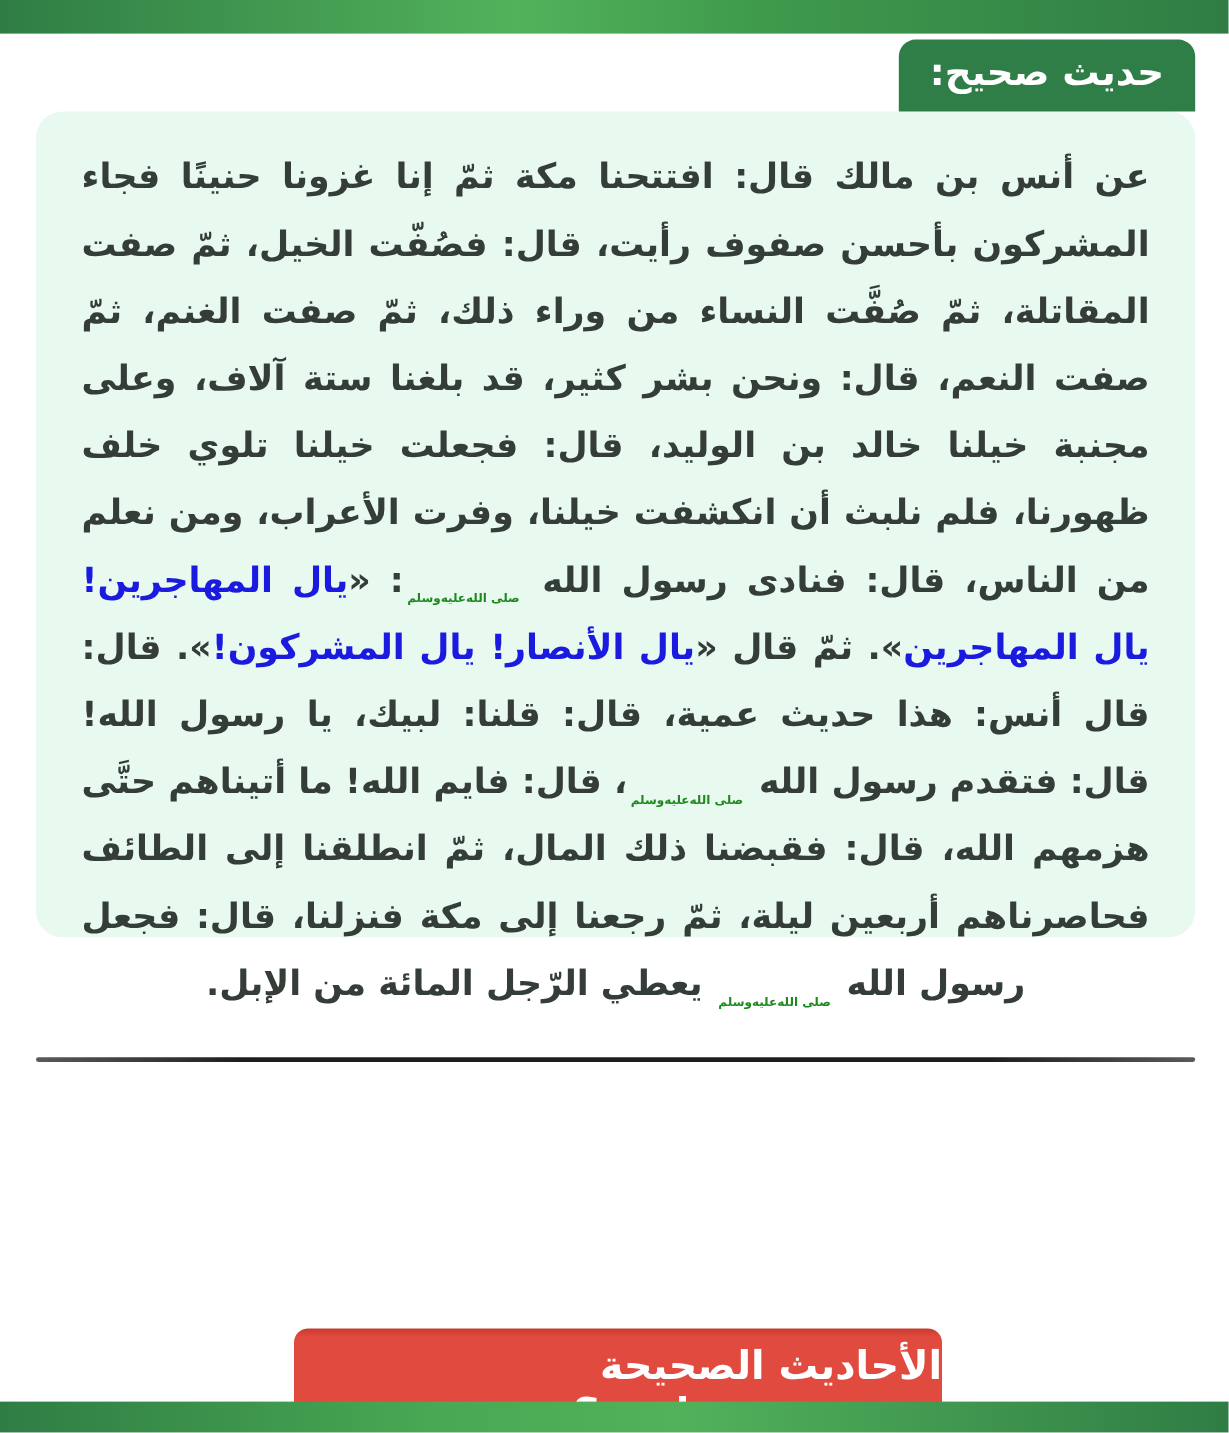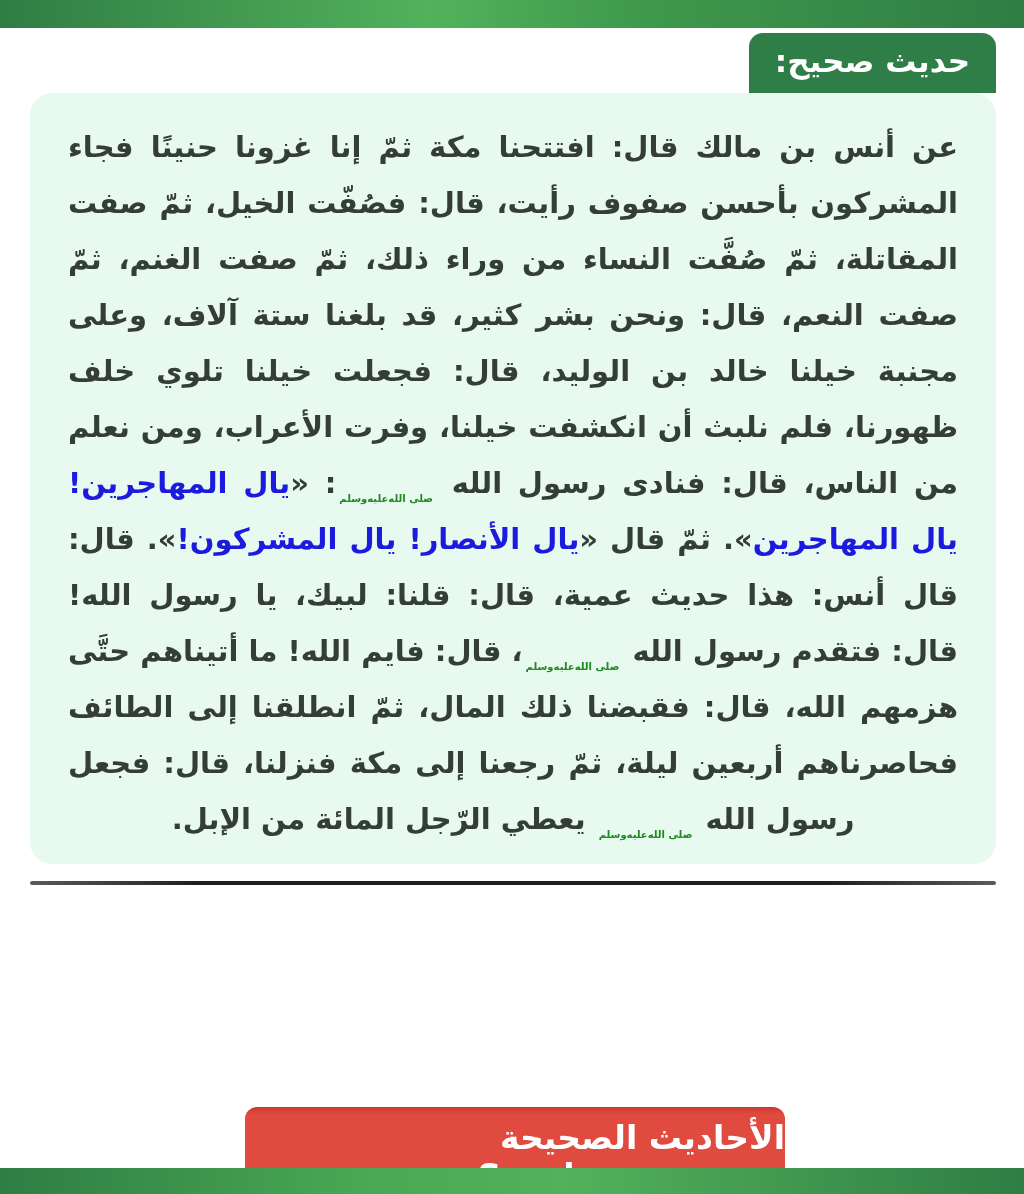--- a/index.html
+++ b/index.html
@@ -39,21 +39,21 @@
     background:var(--badge-bg);
     border-radius:14px 14px 0 0;
     color:#ffffff;
     display:flex;align-items:center;justify-content:center;
     font-size:31px;font-weight:600;
     padding:0 26px 4px 26px;
     z-index:2;
   }
   .mint-box{
     position:absolute;top:93px;left:30px;right:28px;
-    height:771px;
+    height:688px;
     background:var(--mint);
     border-radius:22px;
     padding:26px 38px 20px 38px;
     z-index:1;
   }
   .hadith{
     direction:rtl;
     text-align:justify;
     text-align-last:center;
     font-size:29px;

